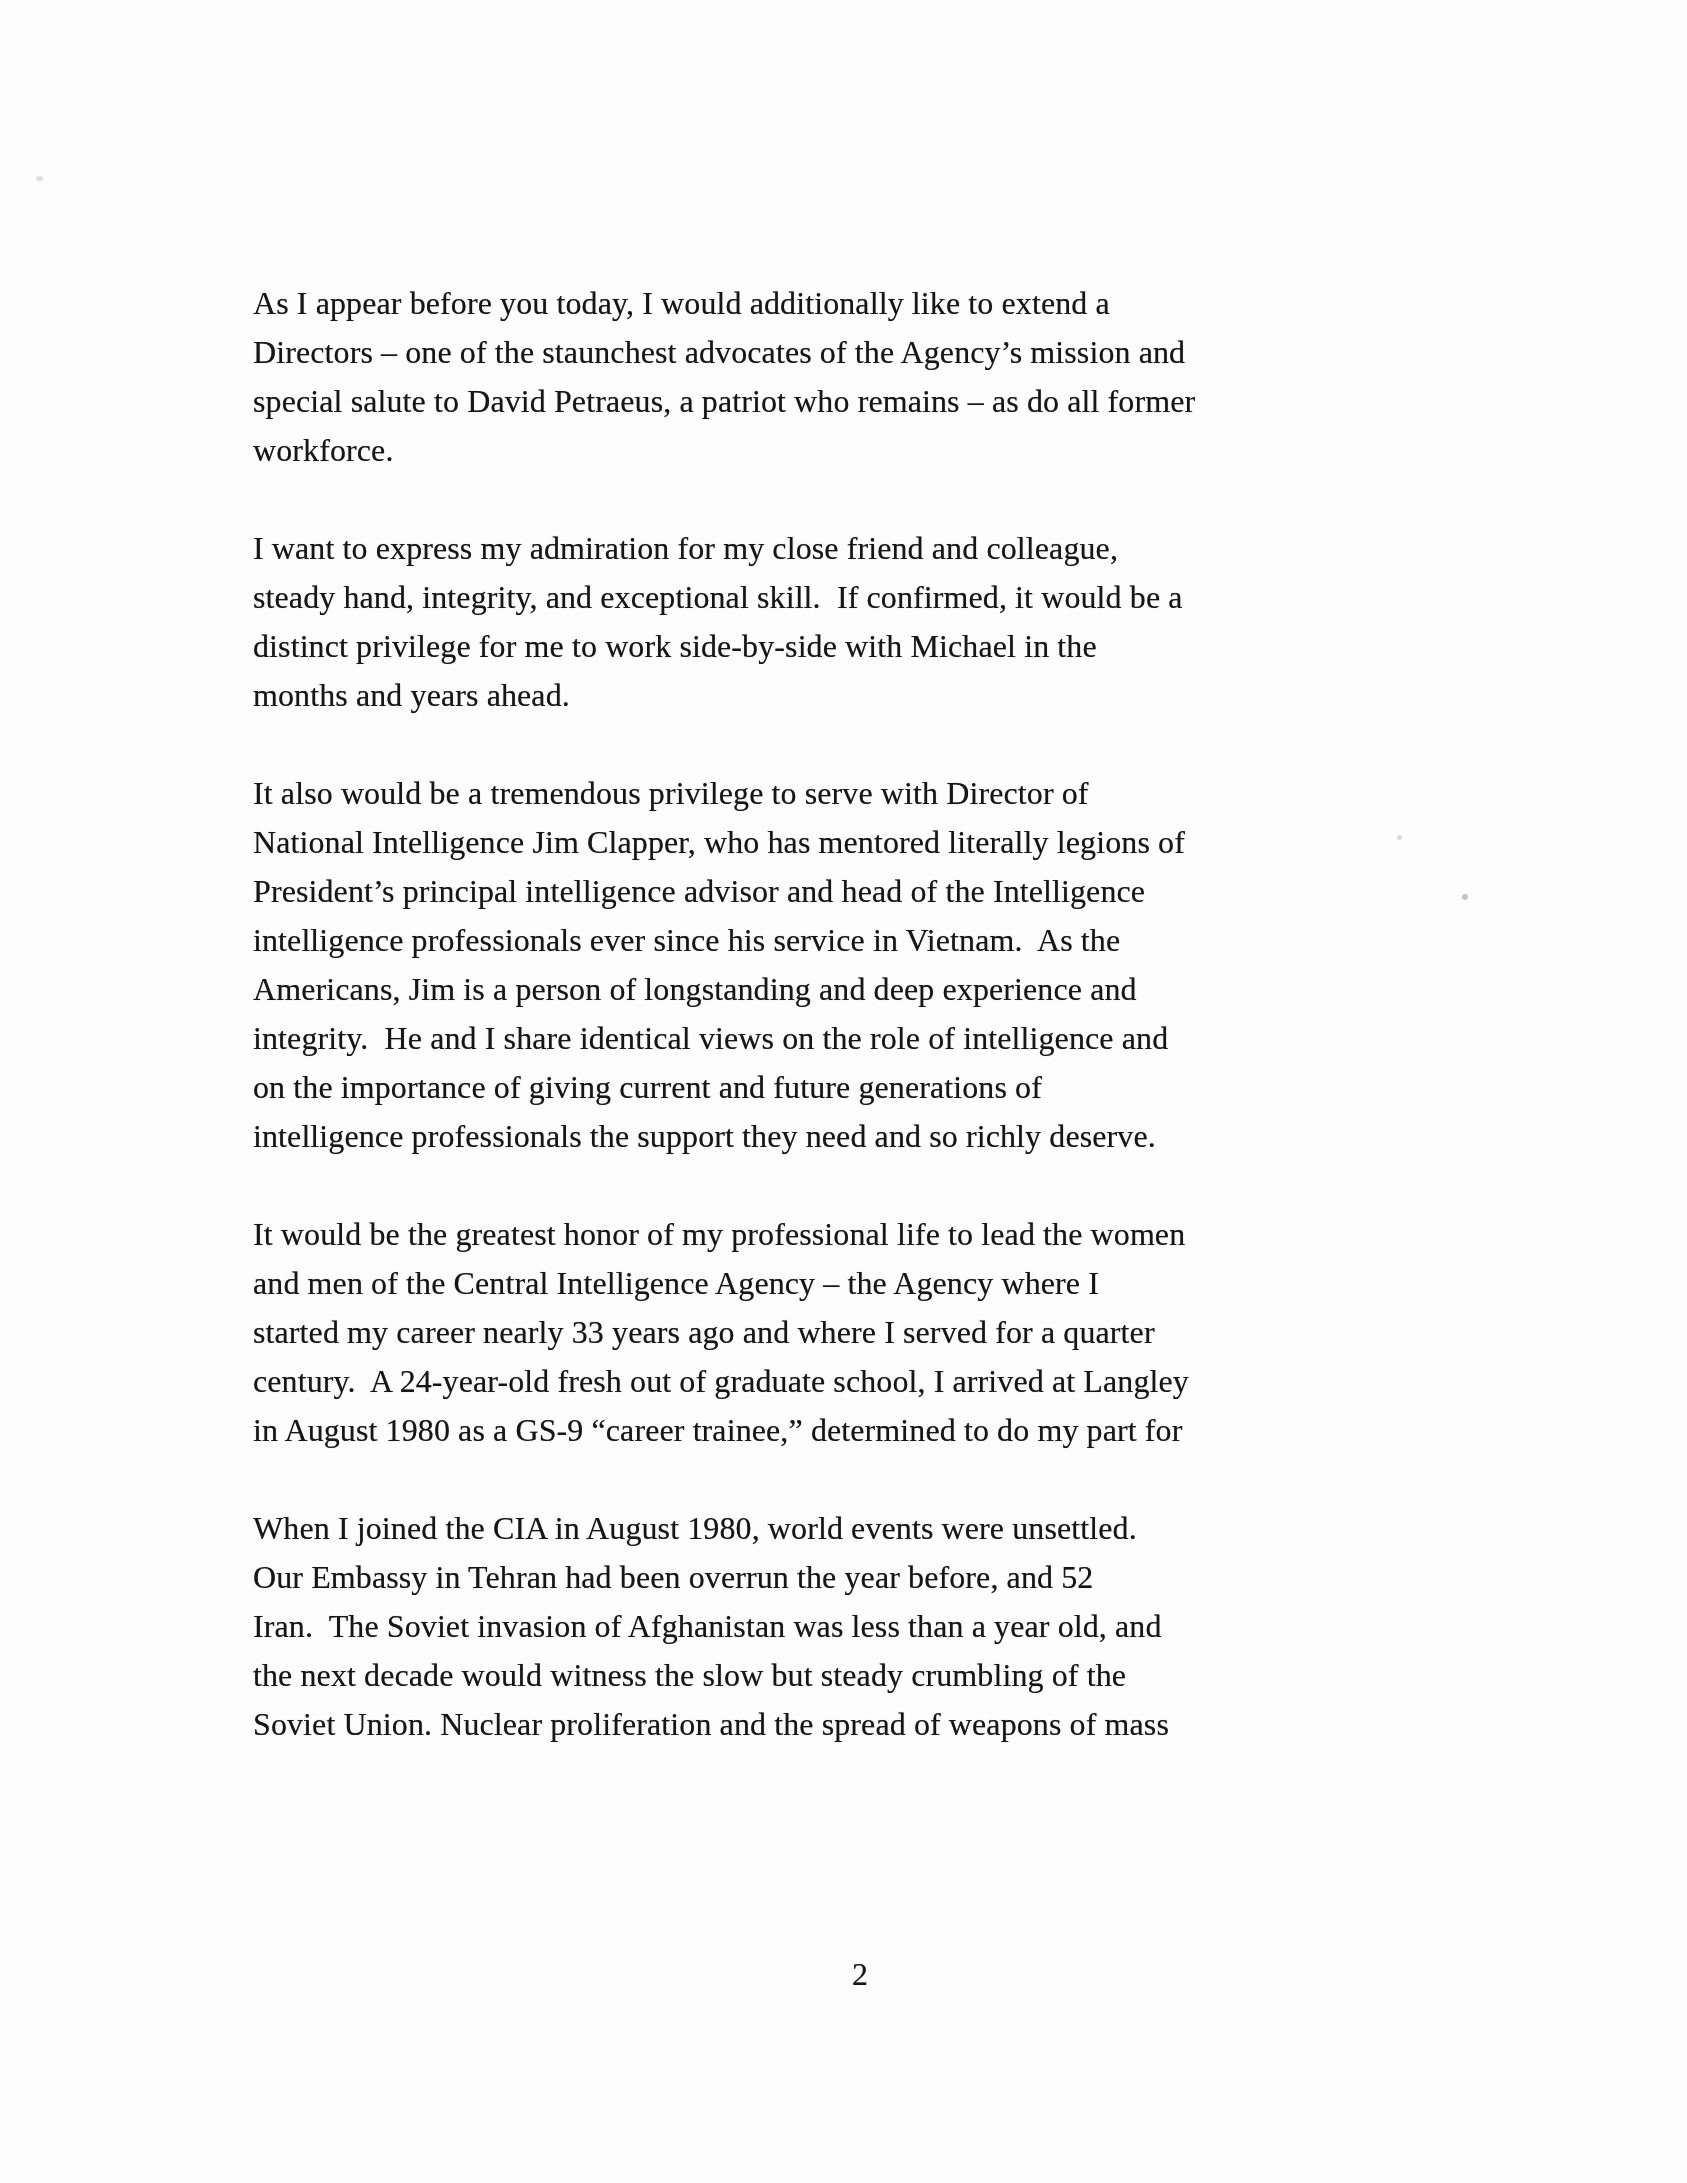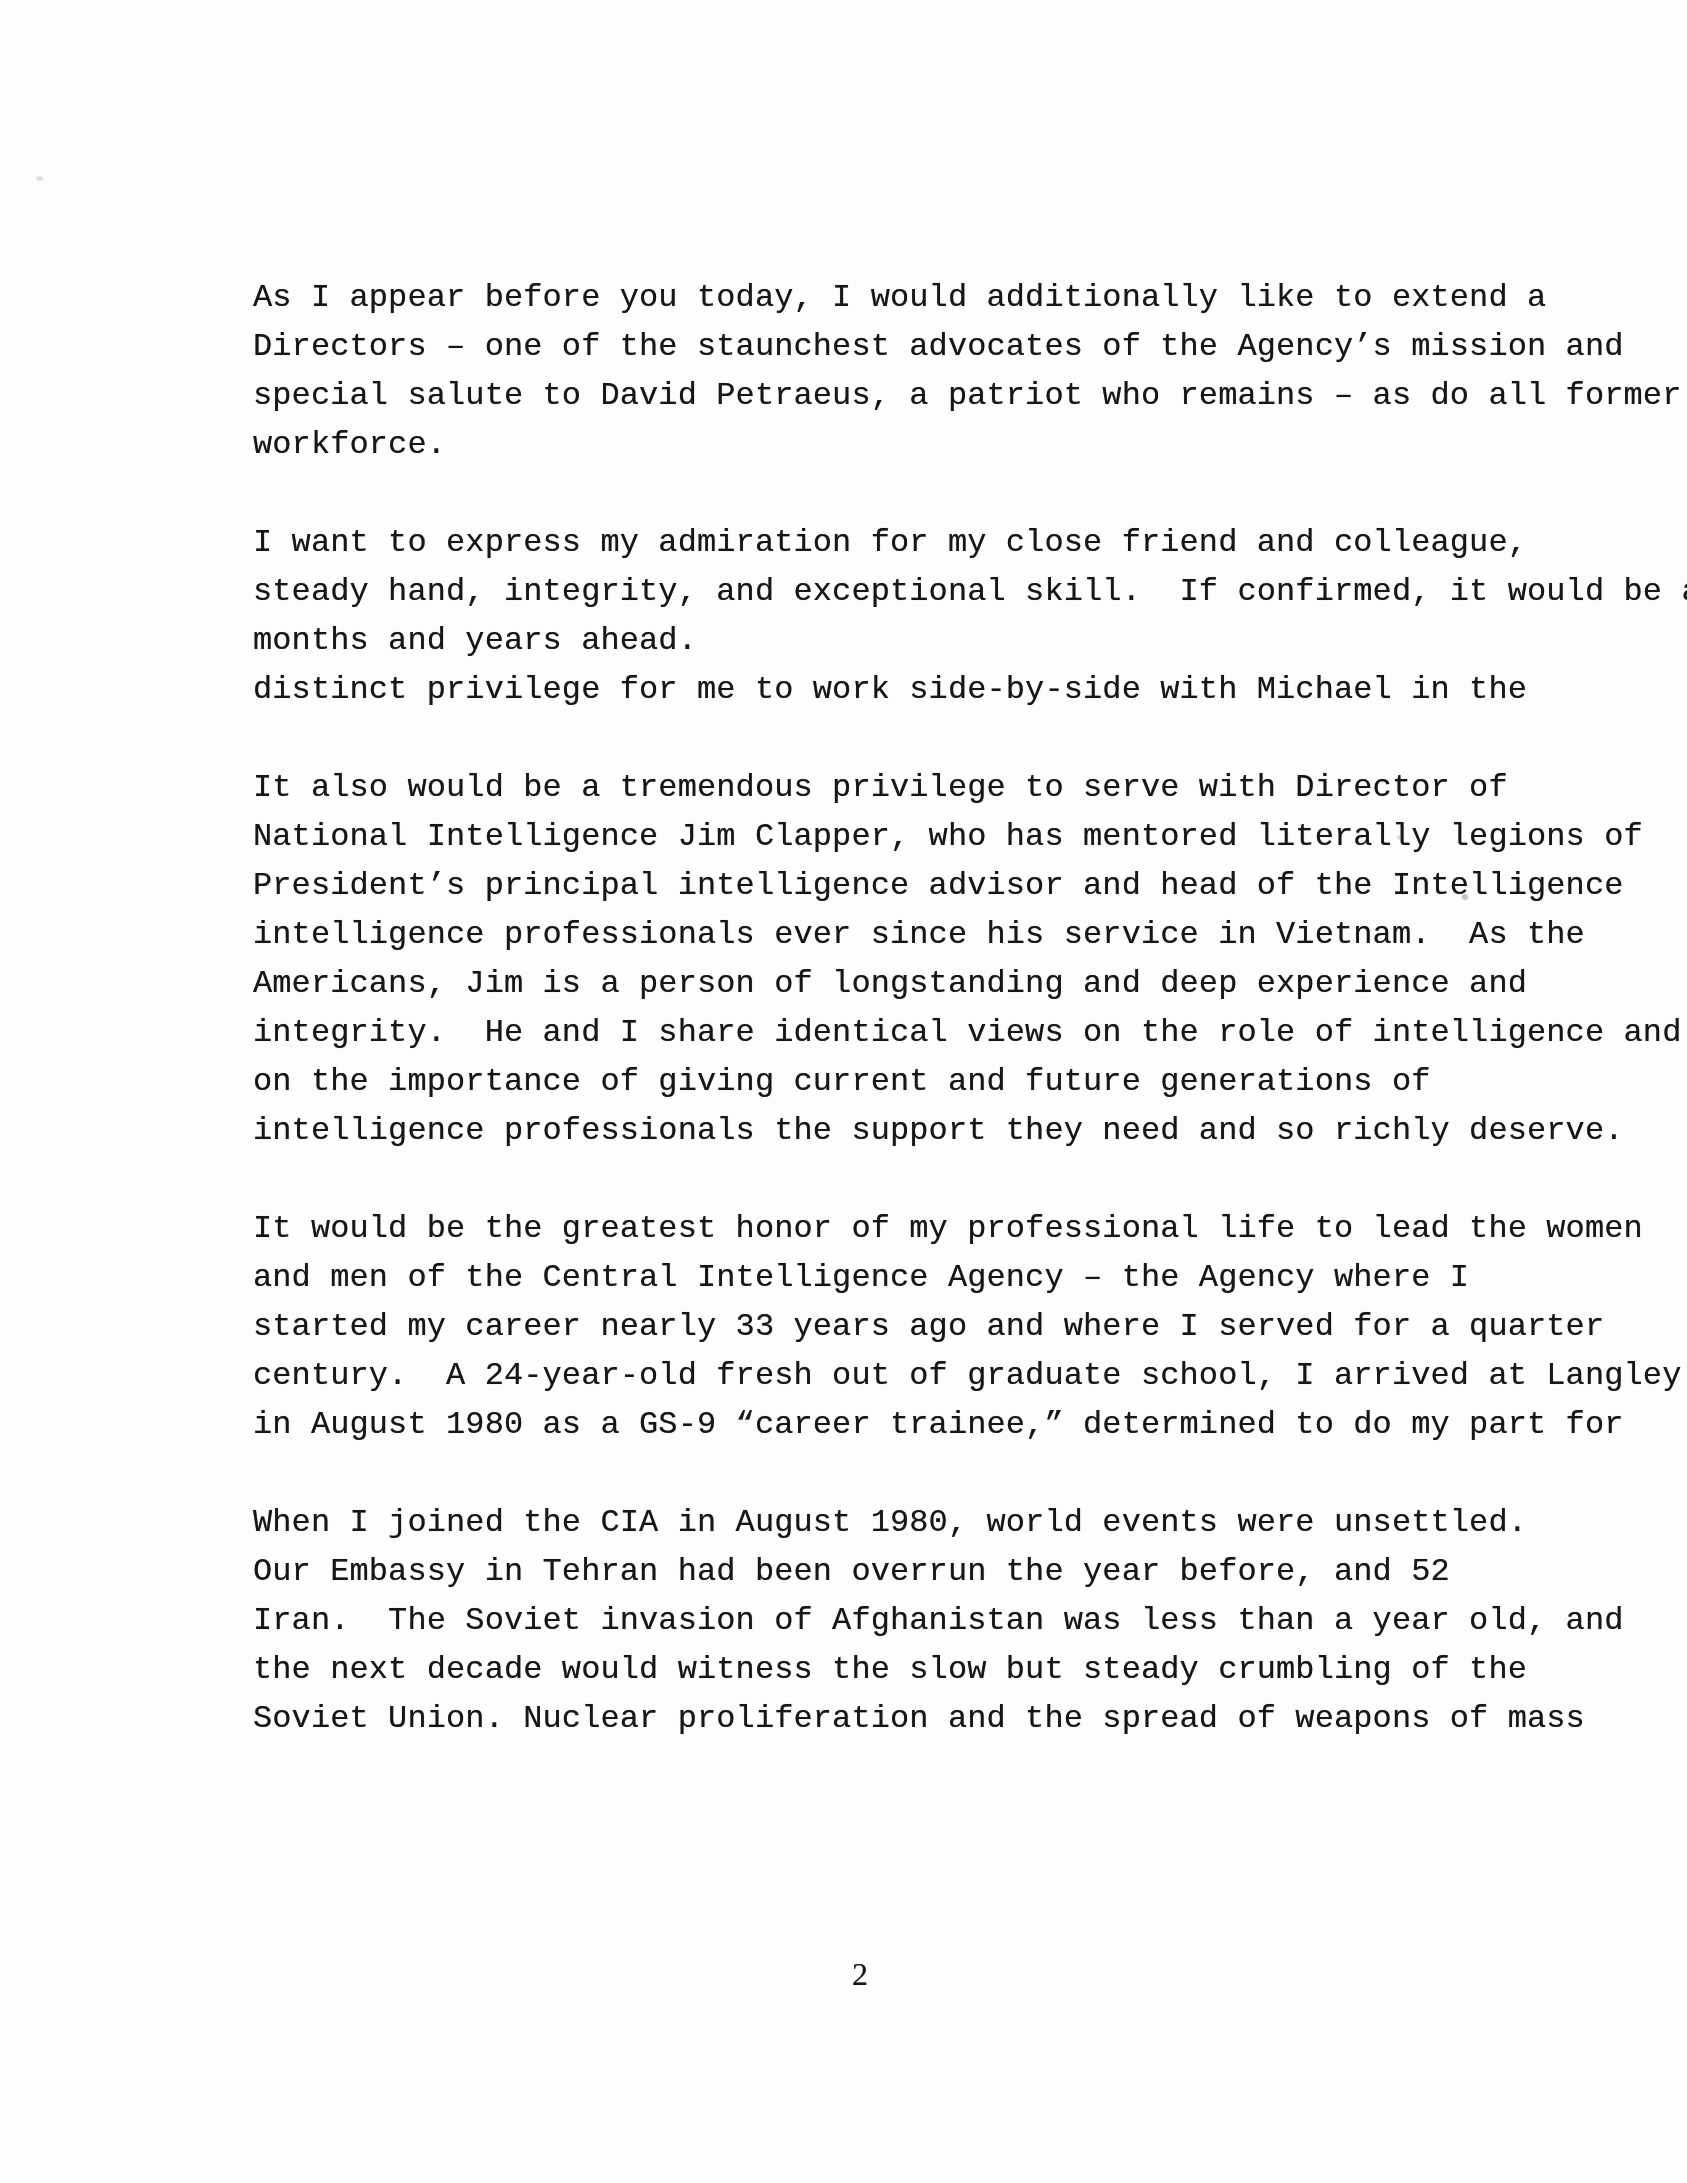--- a/index.html
+++ b/index.html
@@ -16,22 +16,21 @@
     font-family: "Liberation Serif", "DejaVu Serif", serif;
     color: #161616;
   }
   .doc-body {
     position: absolute;
     left: 253px;
     top: 273px;
     width: 1244px;
   }
   .paragraph {
-    margin: 0 0 49px 0;
-    font-family: Liberation Mono, monospace;
+    margin: 6px 0 49px 0;
   }
   .line {
     white-space: pre;
     font-size: 32px;
     line-height: 49px;
     letter-spacing: 0.1px;
     text-shadow: 0 0 0.7px rgba(10,10,10,0.55);
   }
   .page-number {
     position: absolute;
@@ -60,22 +59,22 @@
   <div class="doc-body">
       <div class="paragraph">
         <div class="line">As I appear before you today, I would additionally like to extend a</div>
         <div class="line">Directors – one of the staunchest advocates of the Agency’s mission and</div>
         <div class="line">special salute to David Petraeus, a patriot who remains – as do all former</div>
         <div class="line">workforce.</div>
       </div>
       <div class="paragraph">
         <div class="line">I want to express my admiration for my close friend and colleague,</div>
         <div class="line">steady hand, integrity, and exceptional skill.  If confirmed, it would be a</div>
+        <div class="line">distinct privilege for me to work side-by-side with Michael in the</div>
         <div class="line">months and years ahead.</div>
-        <div class="line">distinct privilege for me to work side-by-side with Michael in the</div>
       </div>
       <div class="paragraph">
         <div class="line">It also would be a tremendous privilege to serve with Director of</div>
         <div class="line">National Intelligence Jim Clapper, who has mentored literally legions of</div>
         <div class="line">President’s principal intelligence advisor and head of the Intelligence</div>
         <div class="line">intelligence professionals ever since his service in Vietnam.  As the</div>
         <div class="line">Americans, Jim is a person of longstanding and deep experience and</div>
         <div class="line">integrity.  He and I share identical views on the role of intelligence and</div>
         <div class="line">on the importance of giving current and future generations of</div>
         <div class="line">intelligence professionals the support they need and so richly deserve.</div>

